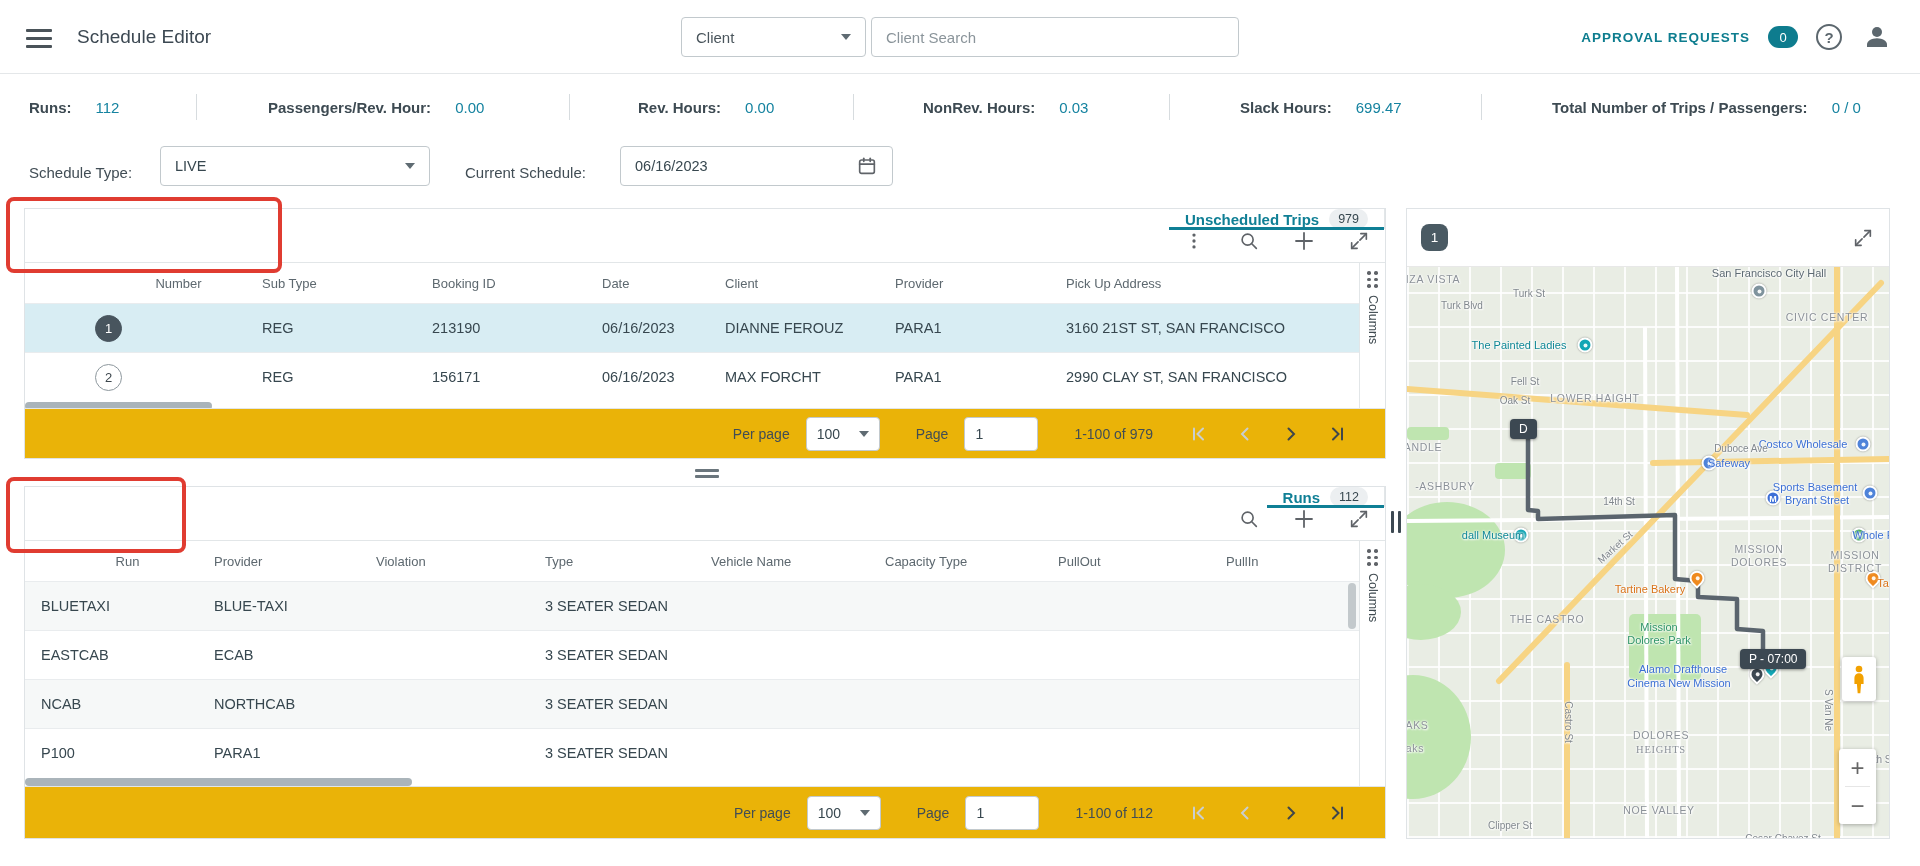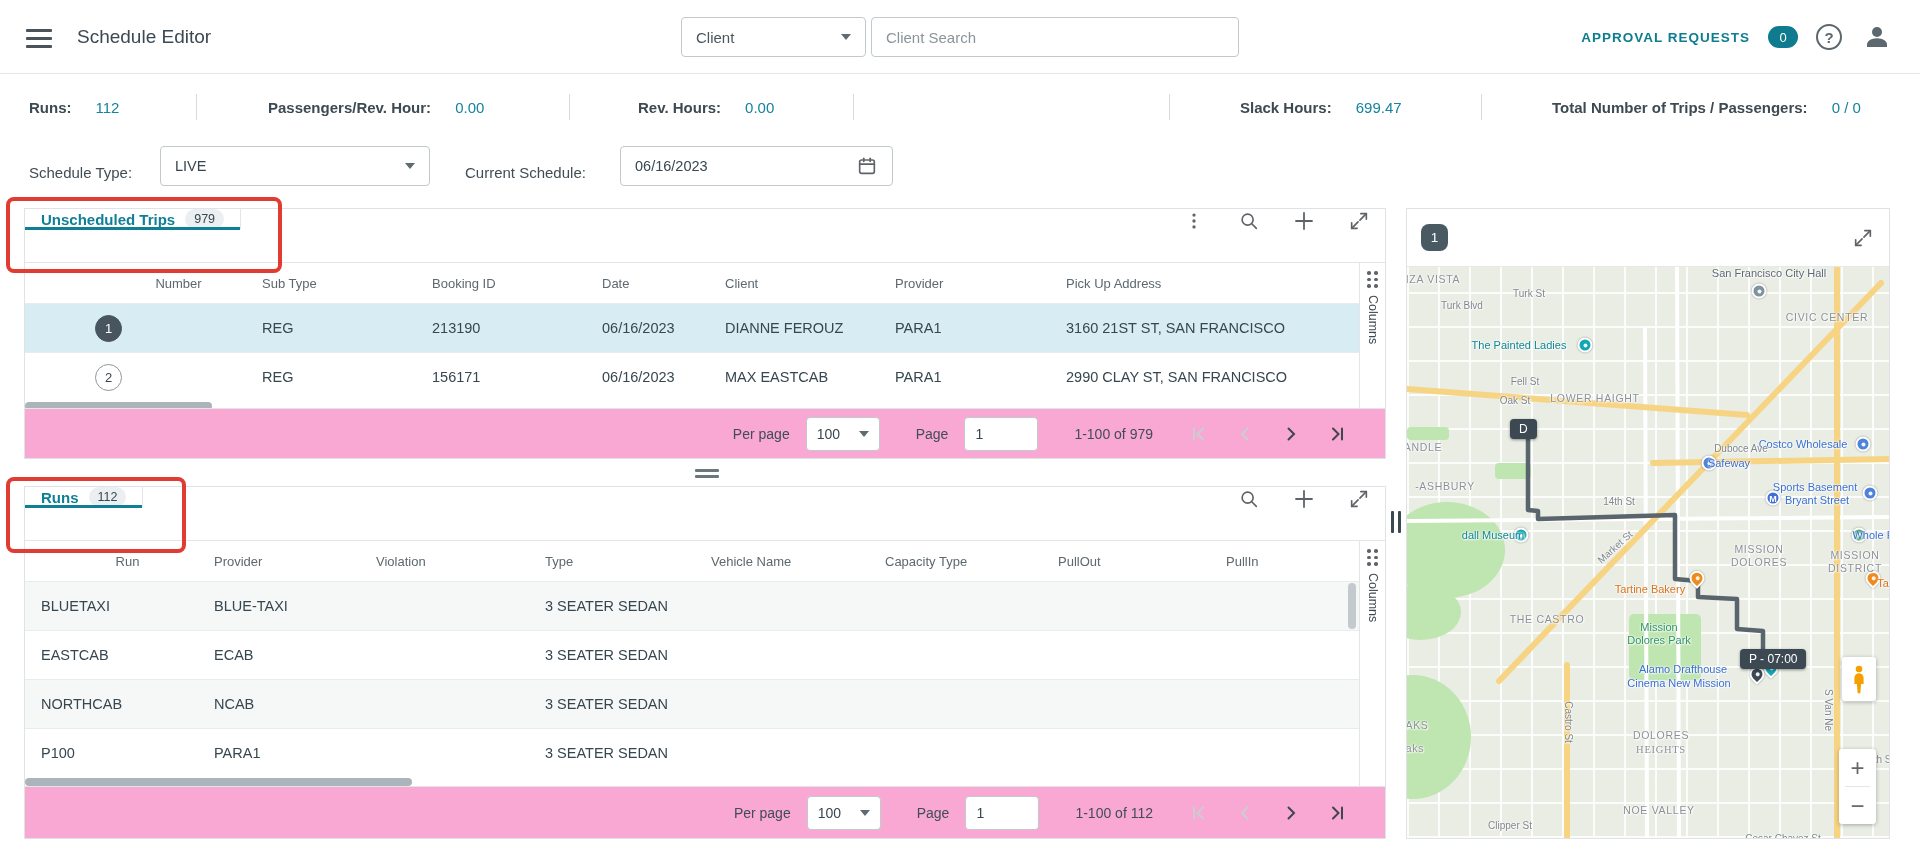--- a/index.html
+++ b/index.html
@@ -28,21 +28,21 @@
   .sval { font-size:15px; color:#1583a0; }
   .sdiv { position:absolute; top:20px; width:1px; height:26px; background:#d7dcdf; }
 
   
   .controlsrow { position:absolute; left:0; top:140px; width:1920px; height:52px; }
   .ctl-label { position:absolute; top:24px; font-size:15px; color:#414d55; }
   .ctl-select { position:absolute; top:6px; height:40px; border:1px solid #c2c9cd; border-radius:4px; background:#fff; display:flex; align-items:center; padding:0 14px; font-size:14.5px; color:#37474f; cursor:pointer; }
 
   
   .panel { position:absolute; background:#fff; border:1px solid #dfe3e6; }
-  .panel-tabbar { position:relative; height:54px; border-bottom:1px solid #e2e6e8; display:flex; align-items:flex-start; }
+  .panel-tabbar { position:relative; height:54px; border-bottom:1px solid #e2e6e8; display:flex; align-items:flex-end;flex-direction:column; }
   .tab { display:flex; align-items:center; gap:10px; padding:0 16px; border-right:1px solid #e2e6e8; position:relative; cursor:pointer; }
   .tab-label { color:#0f7f95; font-size:15px; font-weight:700; }
   .tab-count { background:#eceff1; border-radius:10px; padding:3px 9px; font-size:12.5px; color:#37474f; }
   .tab::after { content:""; position:absolute; left:0; right:0; bottom:-1px; height:3px; background:#0f7f95; }
   .panel-tools { margin-left:auto; display:flex; align-items:center; gap:31px; padding-right:14px; }
   .tool { width:24px; height:24px; display:flex; align-items:center; justify-content:center; cursor:pointer; }
 
   .table-wrap { position:relative; }
   .col-strip { position:absolute; right:0; top:0; bottom:0; width:26px; border-left:1px solid #e2e6e8; display:flex; flex-direction:column; align-items:center; padding-top:8px; overflow:hidden; background:#fff; }
   .col-strip .vtext { writing-mode:vertical-rl; font-size:12.5px; color:#3f4a50; margin-top:7px; }
@@ -61,21 +61,21 @@
   .num-cell { padding-left:70px; }
   .r-grid .cell:first-child { padding-left:16px; }
   .r-grid.trow:nth-child(odd) { background:#f6f8f8; }
   .num-badge { width:27px; height:27px; border-radius:50%; border:1px solid #8d979d; background:#fff; color:#3c464c; font-size:13px; display:flex; align-items:center; justify-content:center; }
   .num-badge.dark { background:#48555e; border-color:#48555e; color:#fff; }
 
   .hscroll { position:relative; height:10px; }
   .hscroll .thumb { position:absolute; left:0; top:1px; height:8px; background:#aab4ba; border-radius:4px; }
   .vscroll-thumb { position:absolute; width:8px; border-radius:4px; background:#c3c9cc; }
 
-  .pagbar { position:absolute; left:0; right:0; bottom:0; border-top:1px solid #e2e6e8; display:flex; align-items:center; justify-content:flex-end; padding-right:36px; background:#f9a8d4; }
+  .pagbar { position:absolute; left:0; right:0; bottom:0; border-top:1px solid #e2e6e8; display:flex; align-items:center; justify-content:flex-end; padding-right:36px; background:#eab308; }
   .pag-label { font-size:14px; color:#414d55; margin-right:16px; }
   .pag-select, .pag-input { width:74px; height:34px; border:1px solid #c2c9cd; border-radius:4px; display:flex; align-items:center; padding:0 10px; font-size:14px; color:#37474f; background:#fff; }
   .pag-select { cursor:pointer; margin-right:36px; }
   .pag-input { margin-right:36px; }
   .pag-range { font-size:14px; color:#414d55; margin-right:34px; }
   .pag-icons { display:flex; align-items:center; gap:22px; }
   .pag-ico { width:24px; height:24px; cursor:pointer; }
 
   
   .h-handle { position:absolute; left:695px; top:466px; cursor:row-resize; }
@@ -165,20 +165,24 @@
     <div class="stat" style="left:268px">
         <span class="slabel">Passengers/Rev. Hour:</span>
         <span class="sval">0.00</span>
       </div>
     <div class="sdiv" style="left:569px"></div>
     <div class="stat" style="left:638px">
         <span class="slabel">Rev. Hours:</span>
         <span class="sval">0.00</span>
       </div>
     <div class="sdiv" style="left:853px"></div>
+    <div class="stat" style="left:923px">
+        <span class="slabel">NonRev. Hours:</span>
+        <span class="sval">0.03</span>
+      </div>
     <div class="sdiv" style="left:1169px"></div>
     <div class="stat" style="left:1240px">
         <span class="slabel">Slack Hours:</span>
         <span class="sval">699.47</span>
       </div>
     <div class="sdiv" style="left:1481px"></div>
     <div class="stat" style="left:1552px">
         <span class="slabel">Total Number of Trips / Passengers:</span>
         <span class="sval">0 / 0</span>
       </div>
@@ -263,21 +267,21 @@
               <div class="cell">PARA1</div>
               <div class="cell">3160 21ST ST, SAN FRANCISCO</div>
             </div>
             <div class="trow u-grid">
               <div class="cell num-cell">
                 <span class="num-badge">2</span>
               </div>
               <div class="cell">REG</div>
               <div class="cell">156171</div>
               <div class="cell">06/16/2023</div>
-              <div class="cell">MAX EASTCAB</div>
+              <div class="cell">MAX FORCHT</div>
               <div class="cell">PARA1</div>
               <div class="cell">2990 CLAY ST, SAN FRANCISCO</div>
             </div>
           </div>
         <div class="hscroll">
             <div class="thumb" style="width:14%"></div>
           </div>
       </div>
       <div class="col-strip">
         <span class="drag-dots">
@@ -382,22 +386,22 @@
               <div class="cell">EASTCAB</div>
               <div class="cell">ECAB</div>
               <div class="cell"></div>
               <div class="cell">3 SEATER SEDAN</div>
               <div class="cell"></div>
               <div class="cell"></div>
               <div class="cell"></div>
               <div class="cell"></div>
             </div>
             <div class="trow r-grid">
+              <div class="cell">NCAB</div>
               <div class="cell">NORTHCAB</div>
-              <div class="cell">NCAB</div>
               <div class="cell"></div>
               <div class="cell">3 SEATER SEDAN</div>
               <div class="cell"></div>
               <div class="cell"></div>
               <div class="cell"></div>
               <div class="cell"></div>
             </div>
             <div class="trow r-grid">
               <div class="cell">P100</div>
               <div class="cell">PARA1</div>

